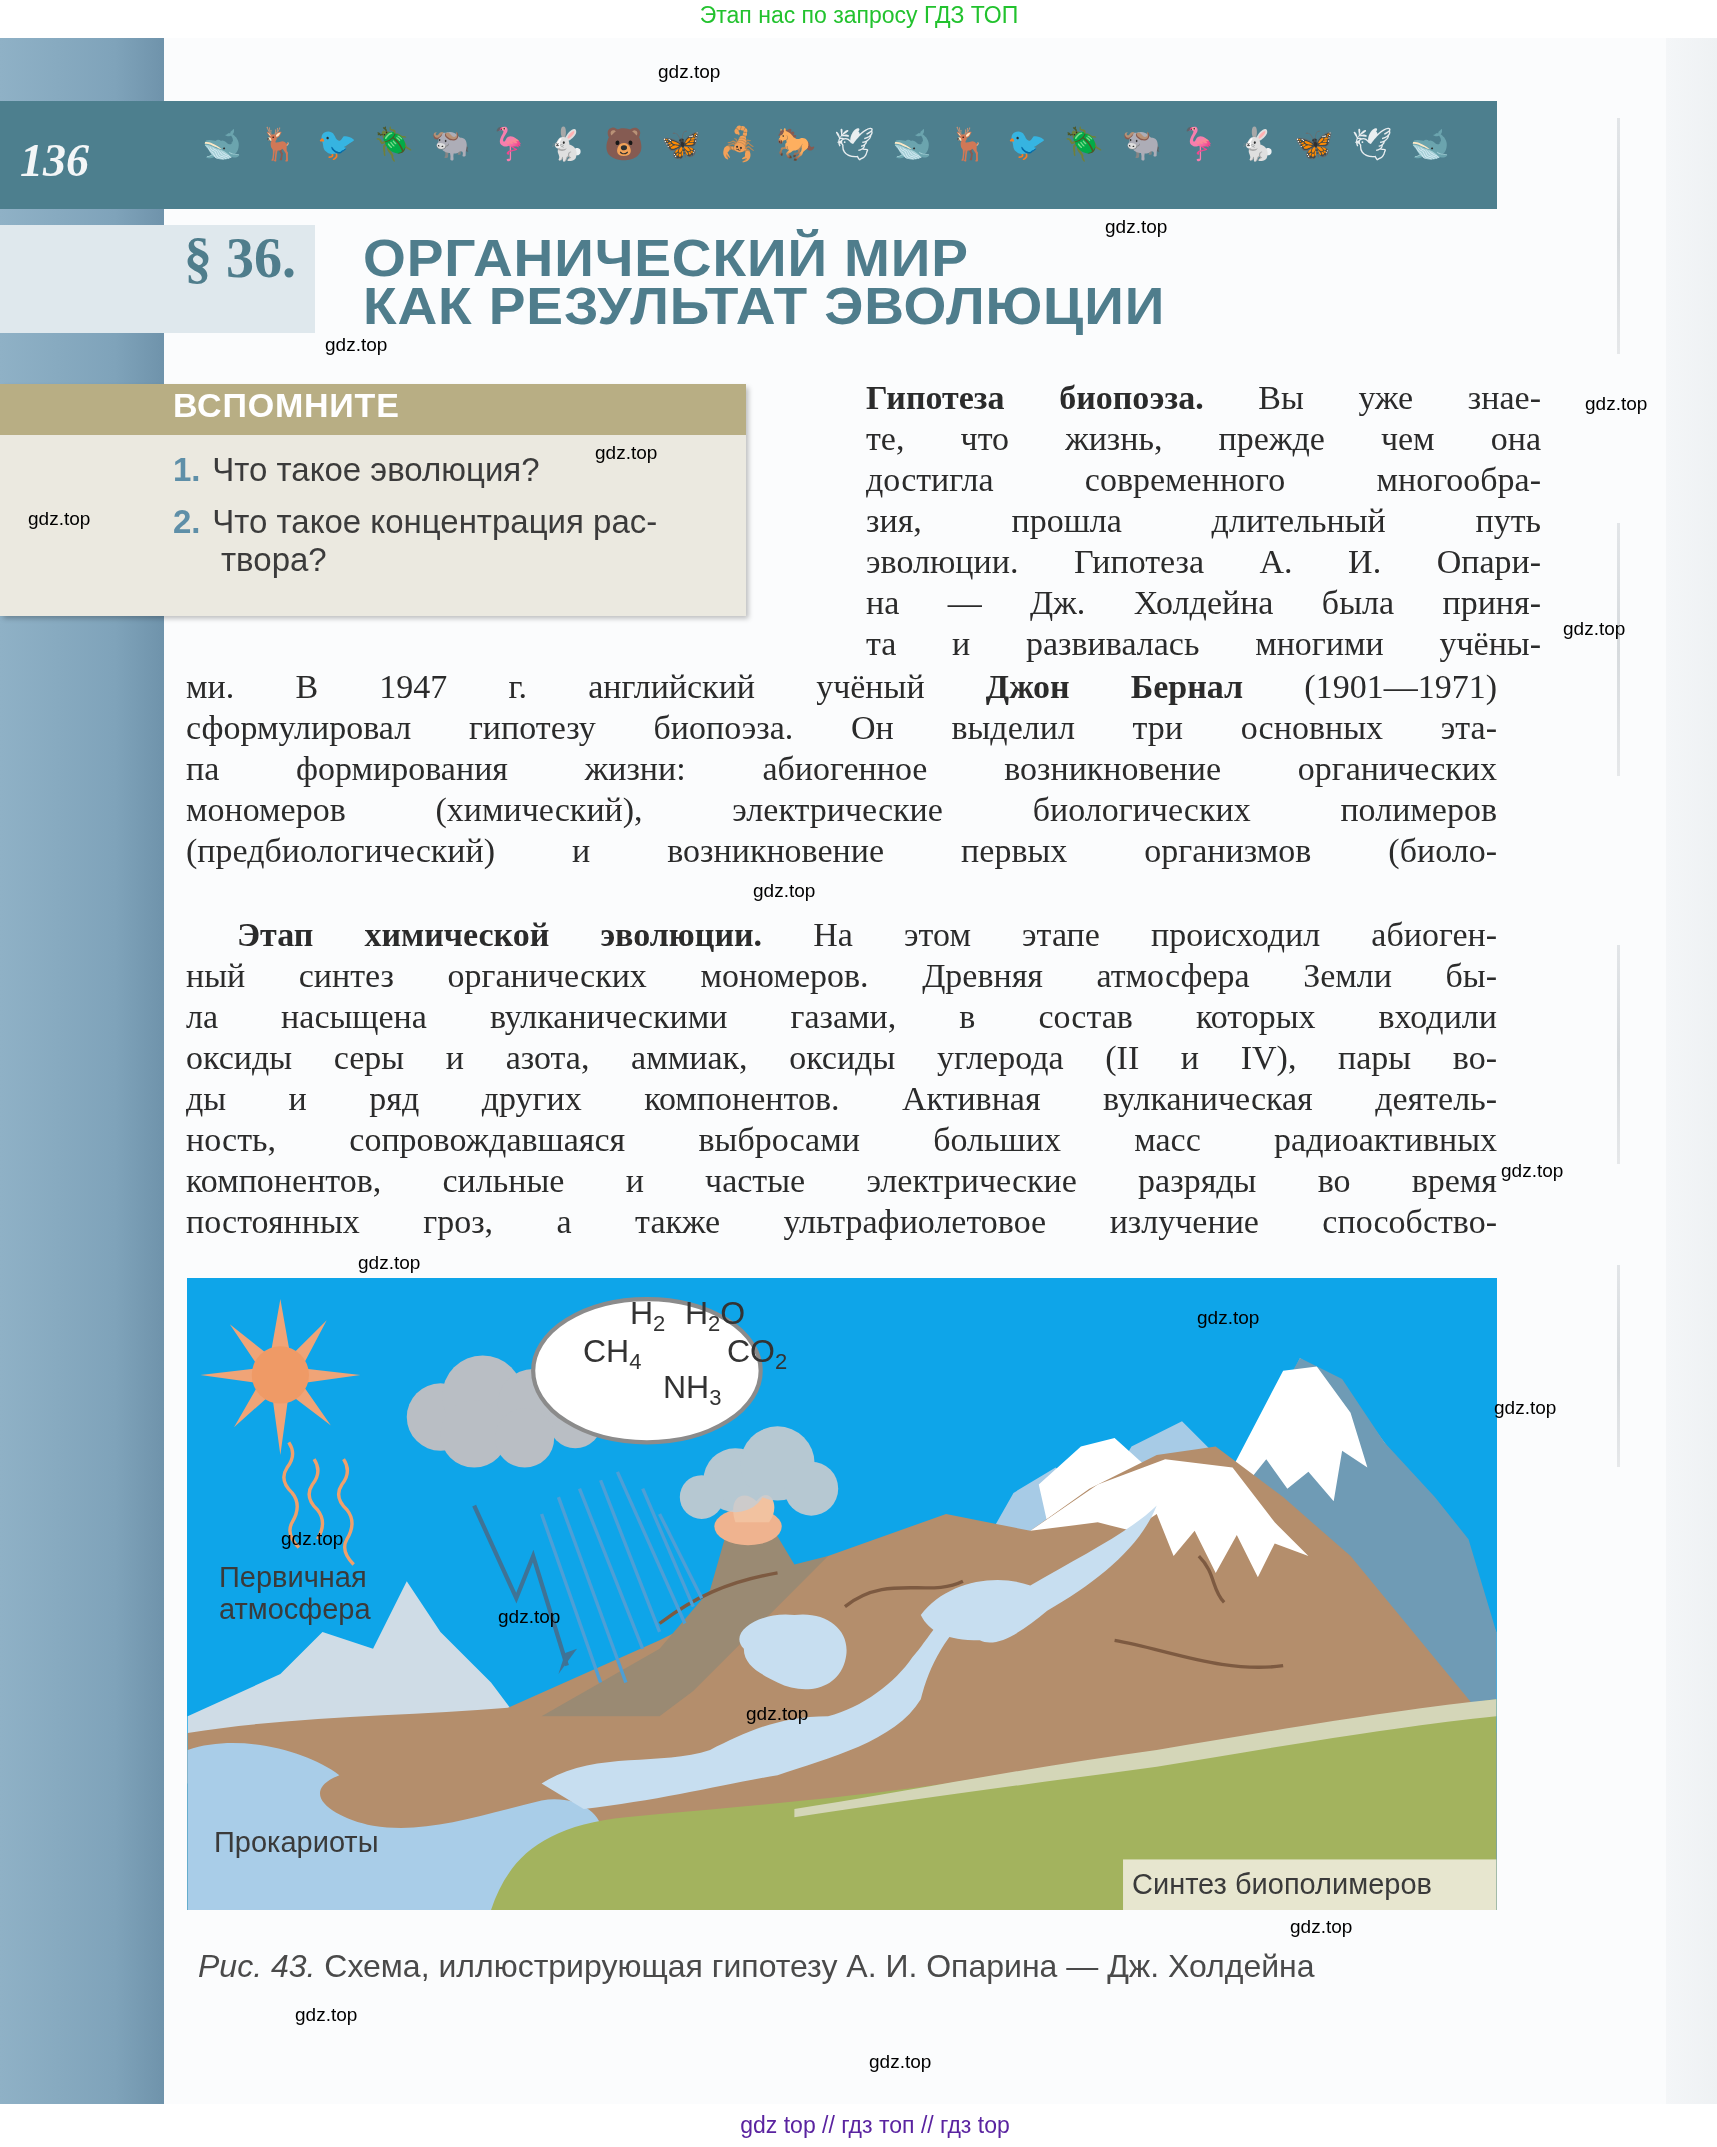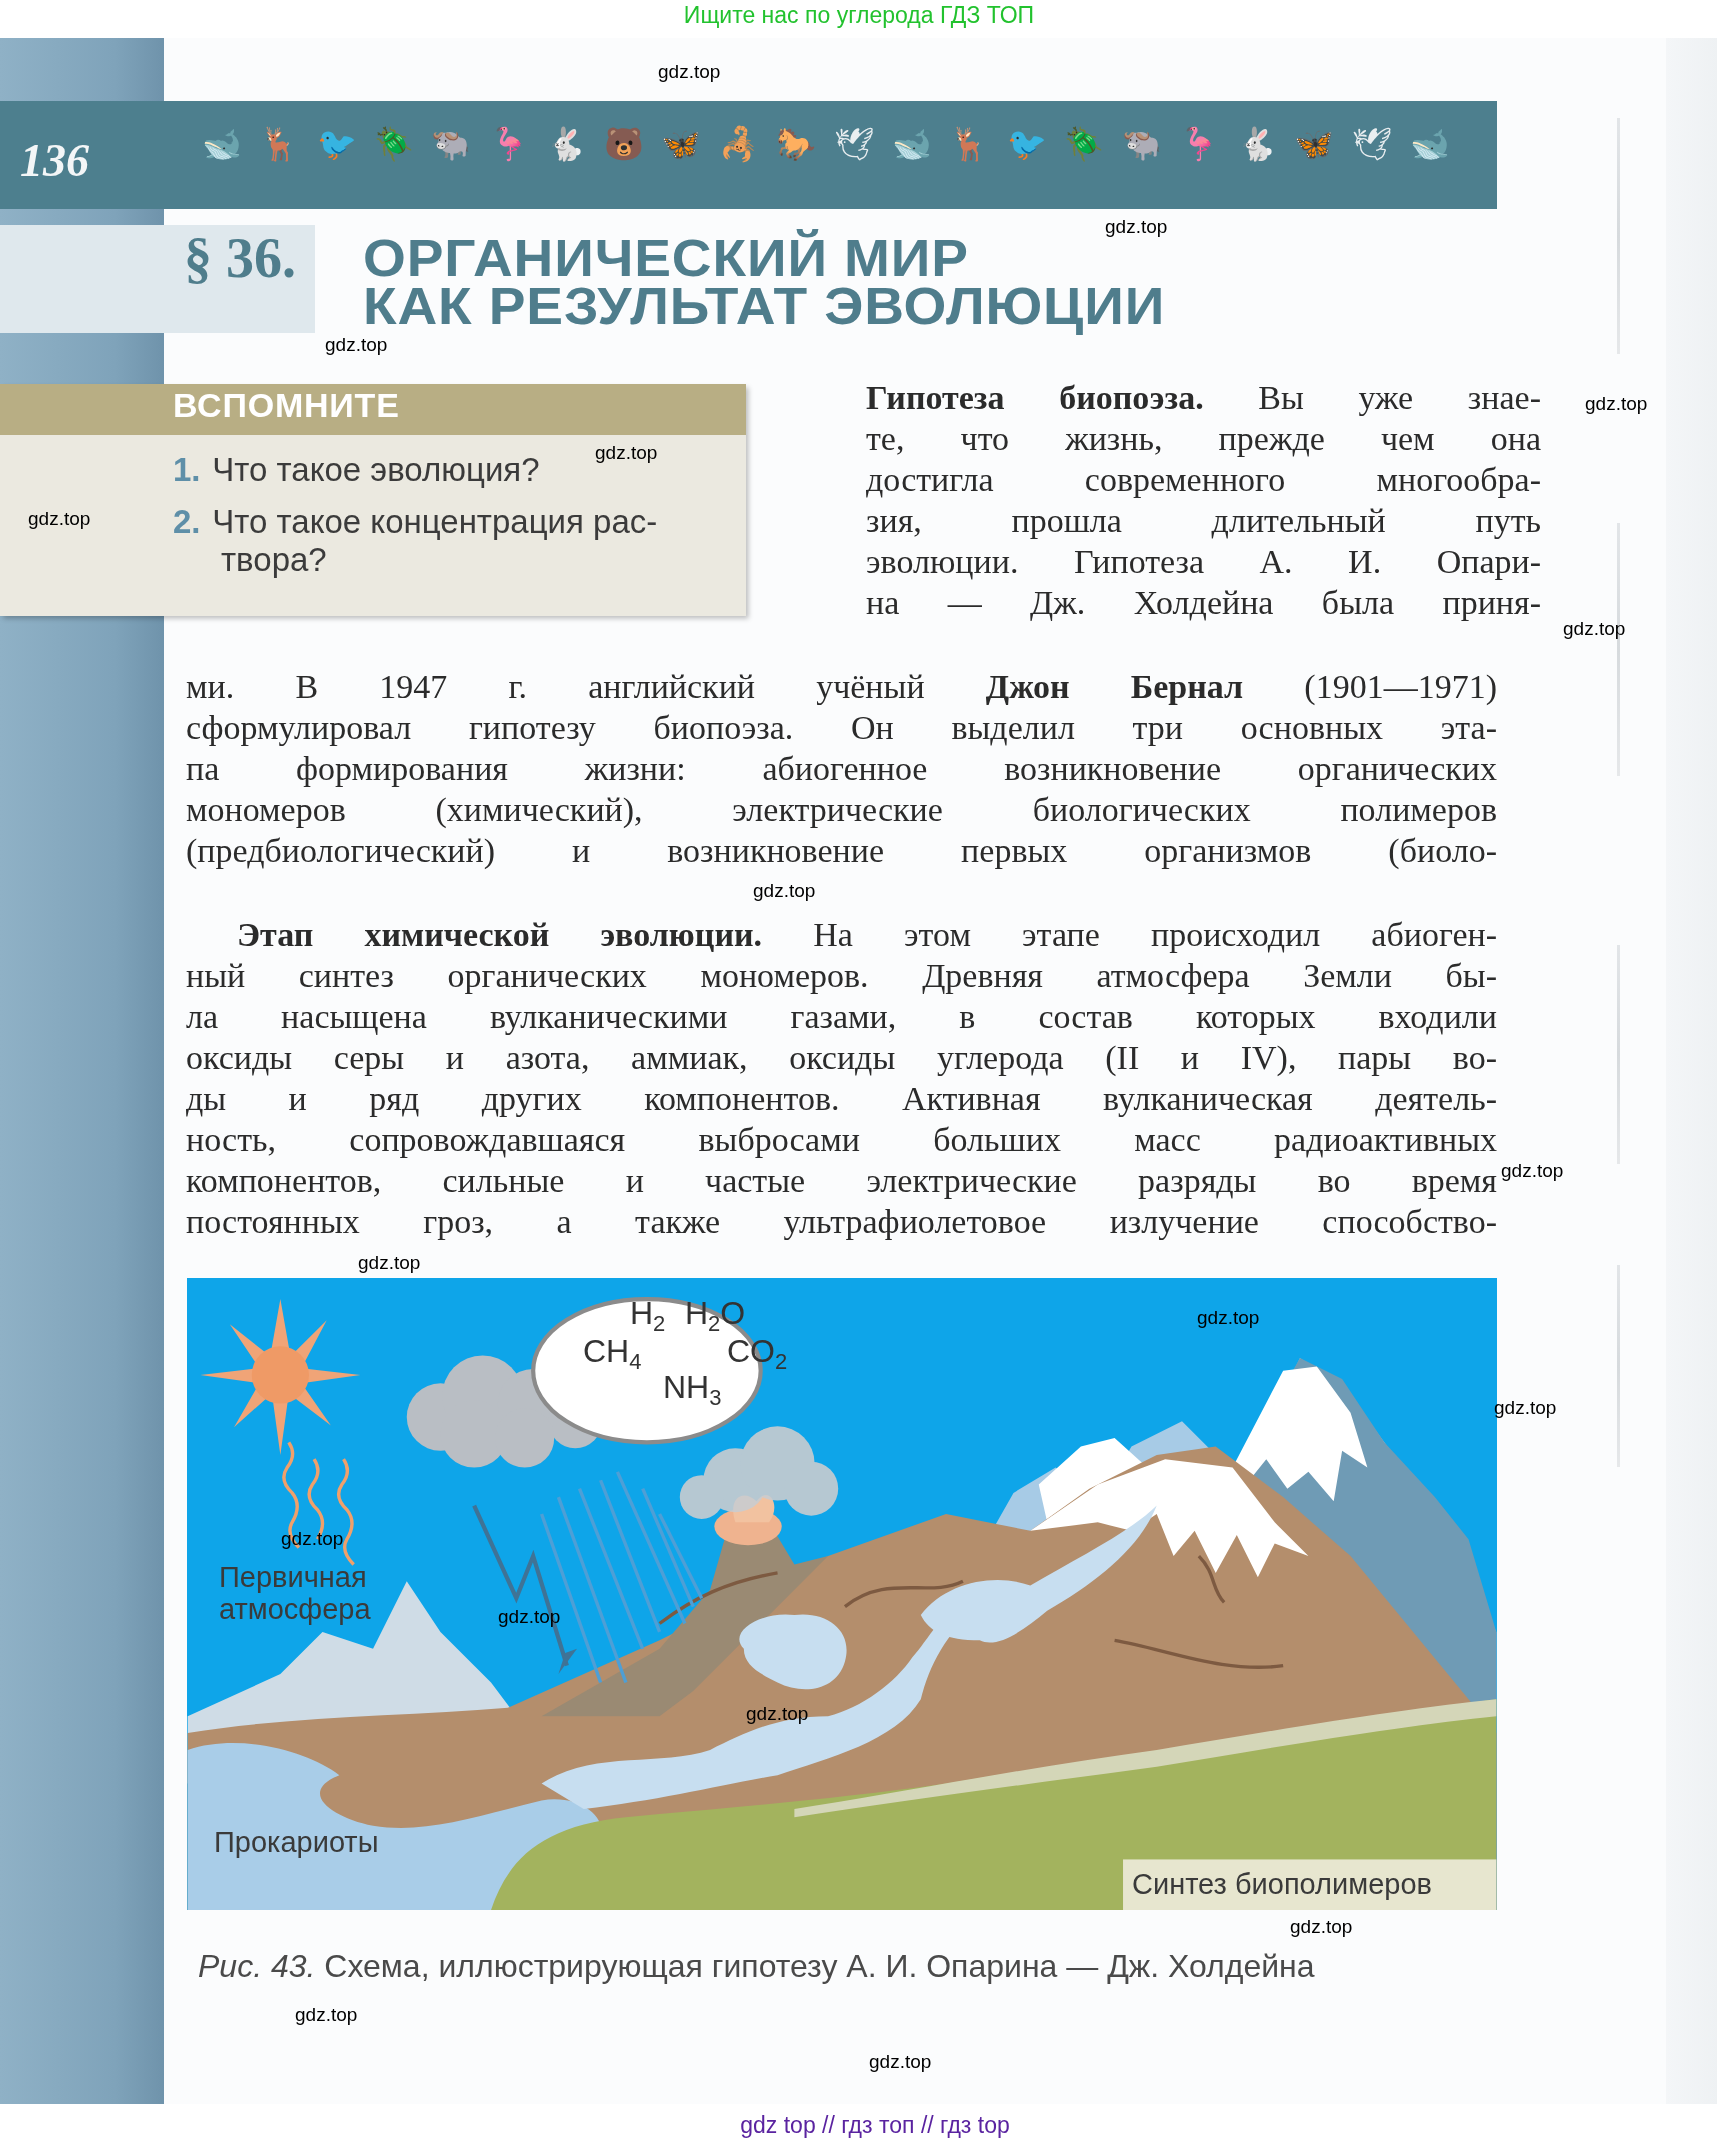--- a/index.html
+++ b/index.html
@@ -38,21 +38,21 @@
 <body>
 
 <div class="abs page-bg"></div>
 <div class="abs page-right-edge"></div>
 <div class="abs fold-line" style="top:118px;height:236px"></div>
 <div class="abs fold-line" style="top:523px;height:253px"></div>
 <div class="abs fold-line" style="top:945px;height:219px"></div>
 <div class="abs fold-line" style="top:1265px;height:202px"></div>
 <div class="abs left-strip"></div>
 
-<div class="abs top-banner">Ищите нас по углерода ГДЗ ТОП</div>
+<div class="abs top-banner">Этап нас по запросу ГДЗ ТОП</div>
 
 <div class="abs header-band"></div>
 <div class="abs page-num">136</div>
 <div class="abs animals">
   <span>🐋</span>
   <span>🦌</span>
   <span>🐦</span>
   <span>🪲</span>
   <span>🐃</span>
   <span>🦩</span>
@@ -92,20 +92,21 @@
   <div style="padding-left:48px">твора?</div>
 </div>
 
 <div class="abs col-right" style="top:377px">
   <div class="body-text"><span class="bold">Гипотеза биопоэза.</span><span> Вы уже знае-</span></div>
   <div class="body-text">те, что жизнь, прежде чем она</div>
   <div class="body-text">достигла современного многообра-</div>
   <div class="body-text">зия, прошла длительный путь</div>
   <div class="body-text">эволюции. Гипотеза А. И. Опари-</div>
   <div class="body-text">на — Дж. Холдейна была приня-</div>
+  <div class="body-text">та и развивалась многими учёны-</div>
 </div>
 
 <div class="abs col-full" style="top:666px">
   <div class="body-text"><span>ми. В 1947 г. английский учёный </span><span class="bold">Джон Бернал</span><span> (1901—1971)</span></div>
   <div class="body-text">сформулировал гипотезу биопоэза. Он выделил три основных эта-</div>
   <div class="body-text">па формирования жизни: абиогенное возникновение органических</div>
   <div class="body-text">мономеров (химический), электрические биологических полимеров</div>
   <div class="body-text">(предбиологический) и возникновение первых организмов (биоло-</div>
 </div>
 

